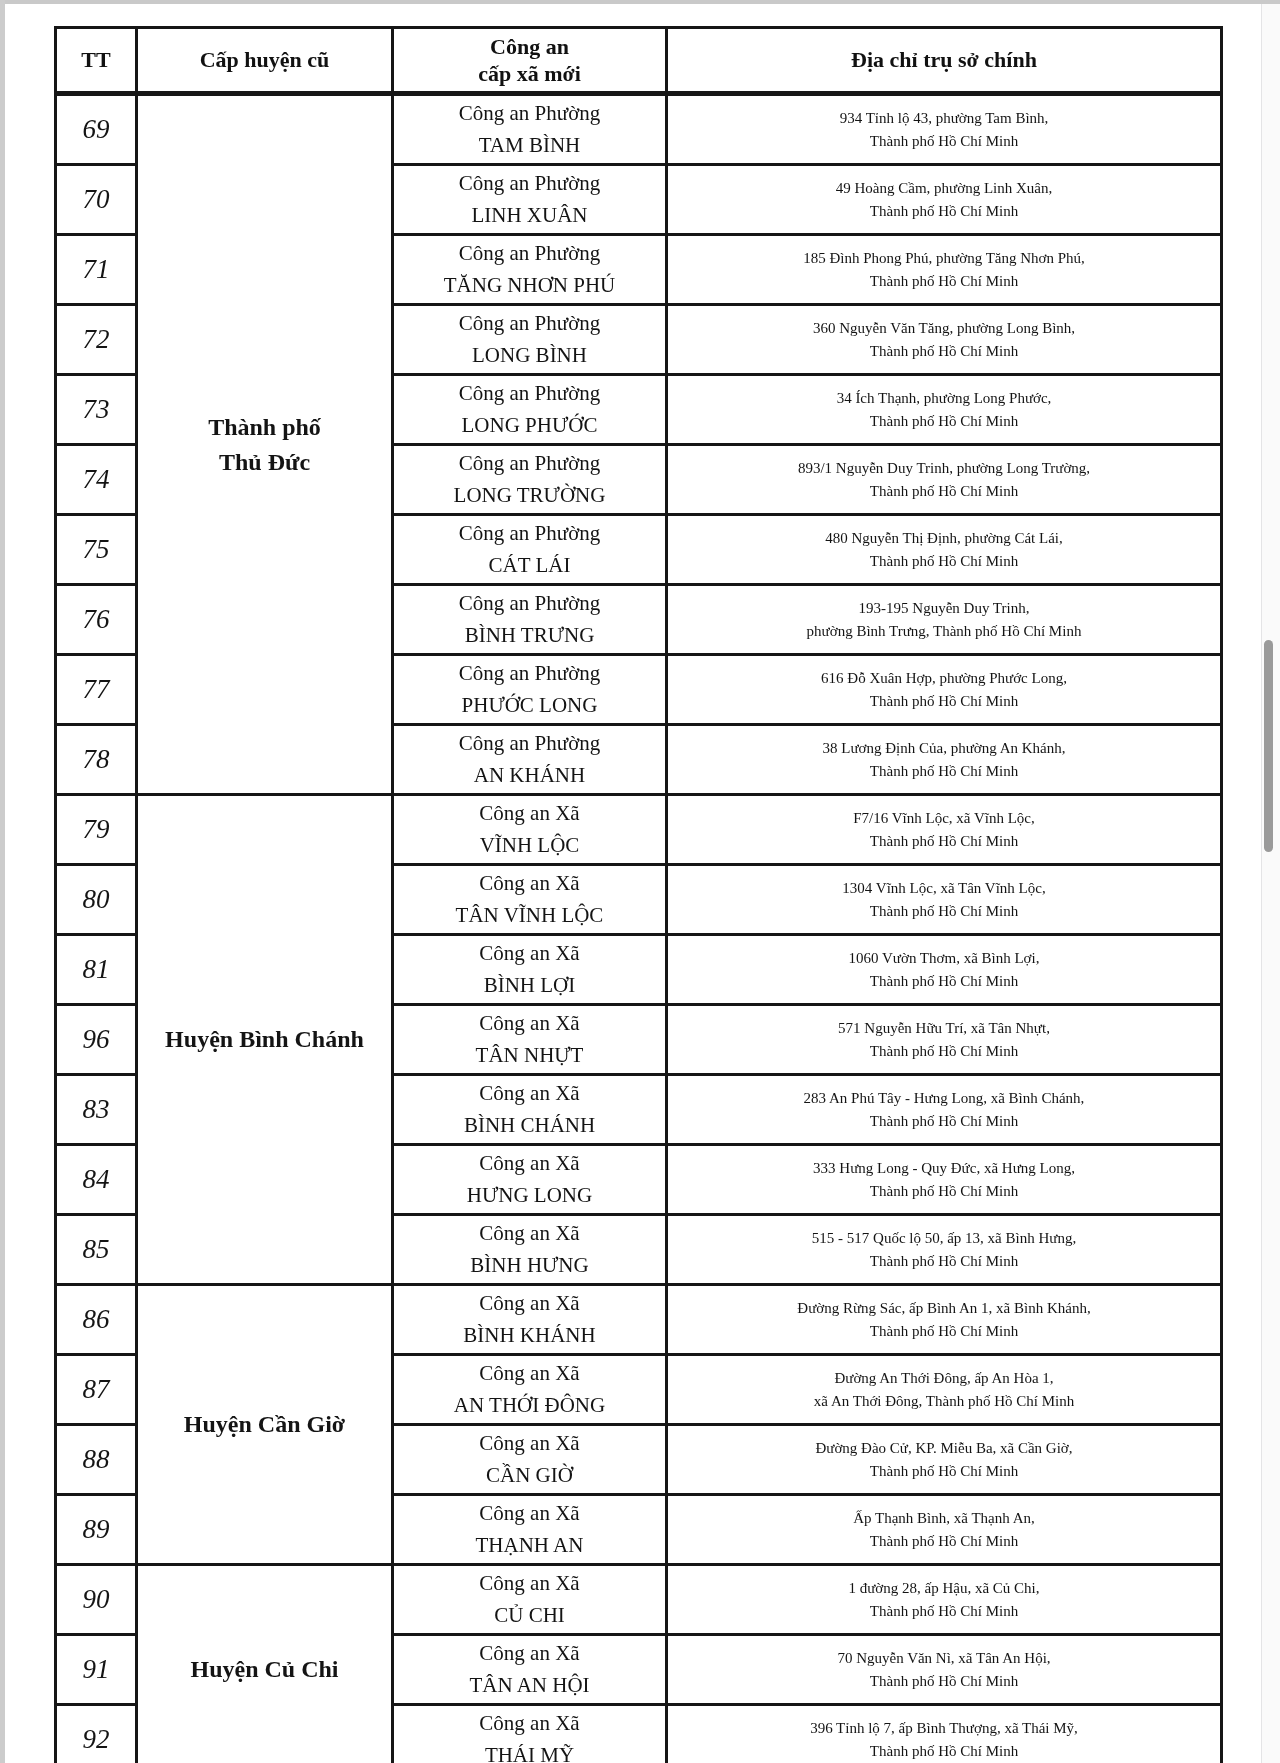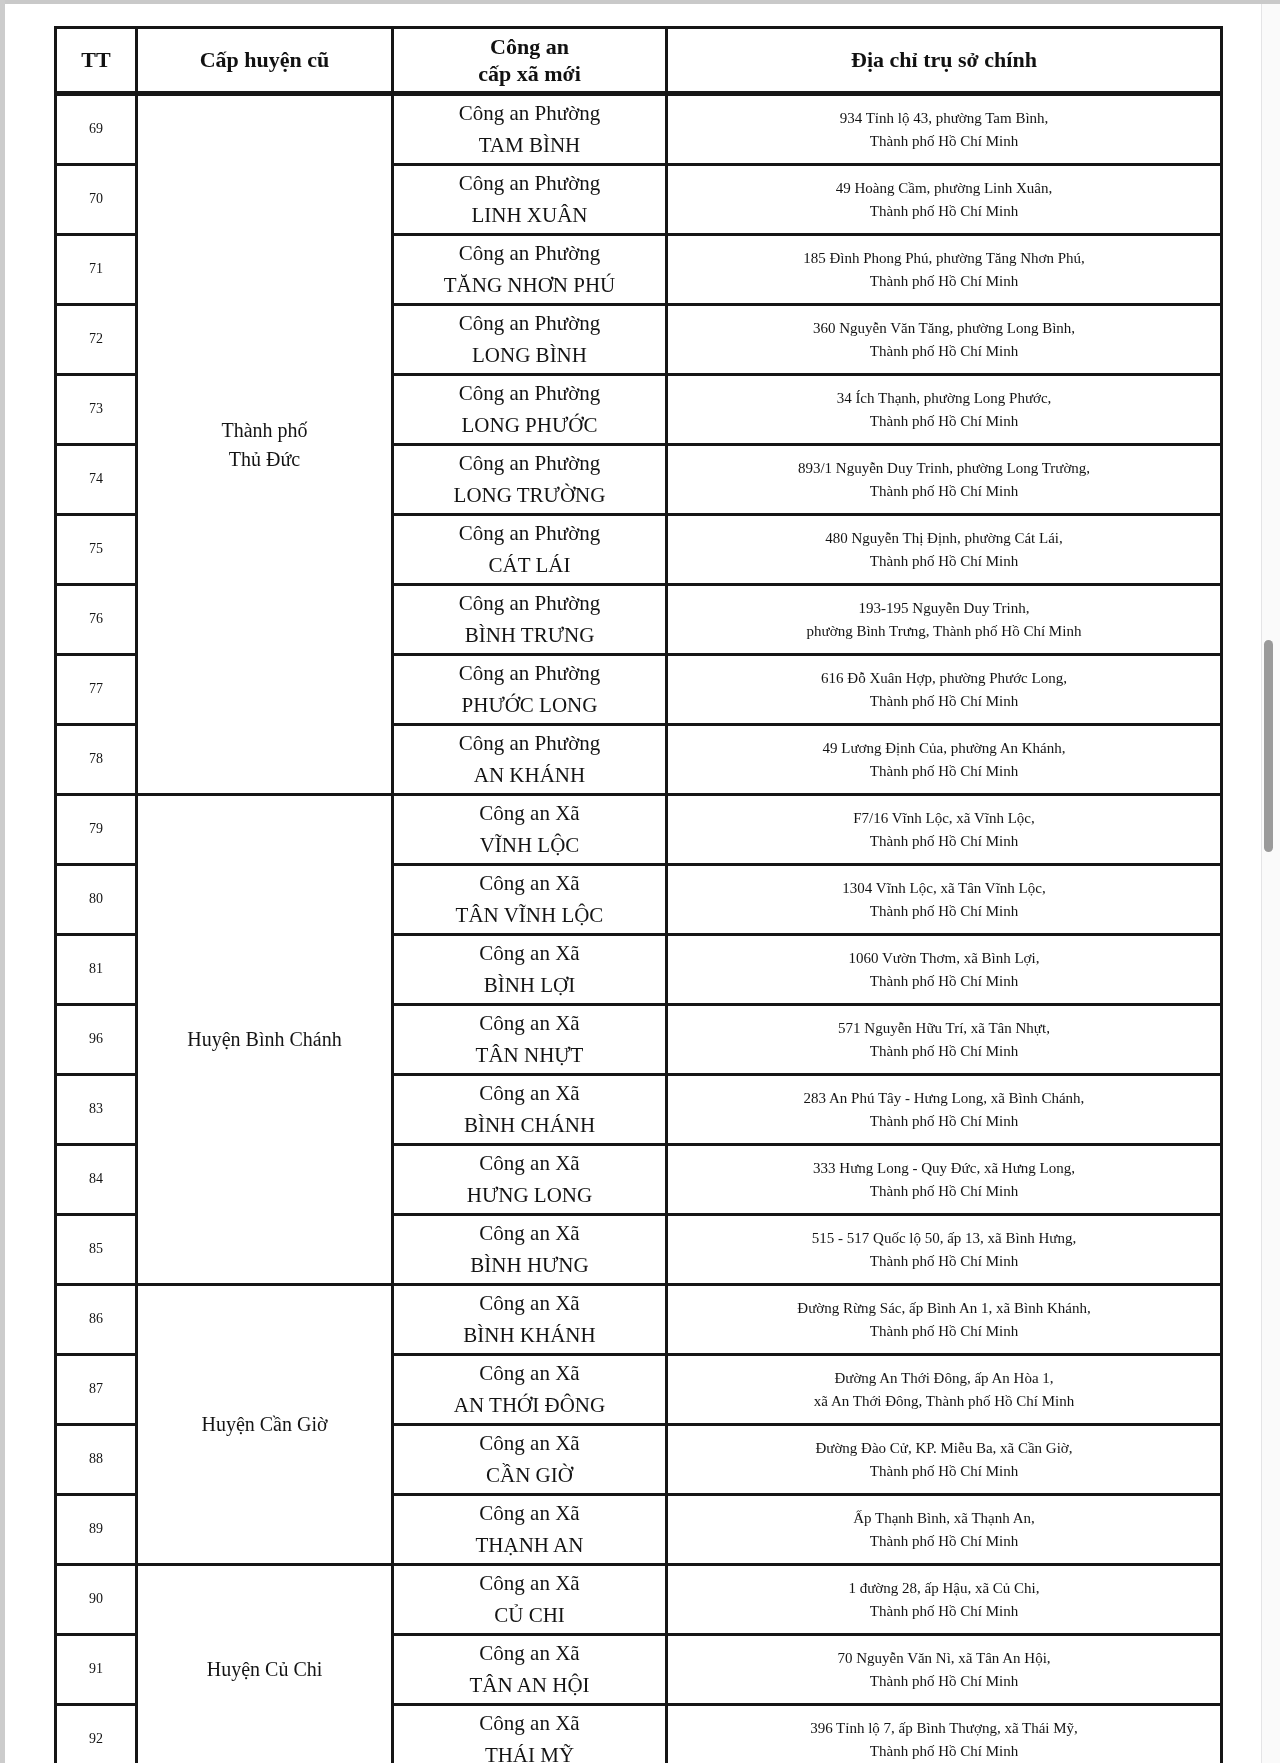--- a/index.html
+++ b/index.html
@@ -46,24 +46,24 @@
   col.c-unit{width:274px;}
   col.c-addr{width:555px;}
   table.doc tbody td{
     color:#141414;
     text-align:center;
     vertical-align:middle;
     padding:2px 6px;
     white-space:pre-line;
   }
   table.doc tbody tr{height:68px;}
-  td.tt{font-size:14px;line-height:1.2;}
+  td.tt{font-size:27px;line-height:1.2;font-style:italic;}
   td.district{
-    font-weight:normal;
-    font-size:20px;
+    font-weight:bold;
+    font-size:24px;
     line-height:1.45;
   }
   td.unit{
     font-weight:normal;
     font-size:21px;
     line-height:1.5;
   }
   td.addr{
     font-size:15px;
     line-height:1.5;
@@ -164,21 +164,21 @@
     <td class="unit">Công an Phường
 PHƯỚC LONG</td>
     <td class="addr">616 Đỗ Xuân Hợp, phường Phước Long,
 Thành phố Hồ Chí Minh</td>
   </tr>
         <tr>
     <td class="tt">78</td>
 
     <td class="unit">Công an Phường
 AN KHÁNH</td>
-    <td class="addr">49 Lương Định Của, phường An Khánh,
+    <td class="addr">38 Lương Định Của, phường An Khánh,
 Thành phố Hồ Chí Minh</td>
   </tr>
         <tr>
     <td class="tt">79</td>
     <td class="district" rowspan="7">Huyện Bình Chánh</td>
     <td class="unit">Công an Xã
 VĨNH LỘC</td>
     <td class="addr">F7/16 Vĩnh Lộc, xã Vĩnh Lộc,
 Thành phố Hồ Chí Minh</td>
   </tr>

